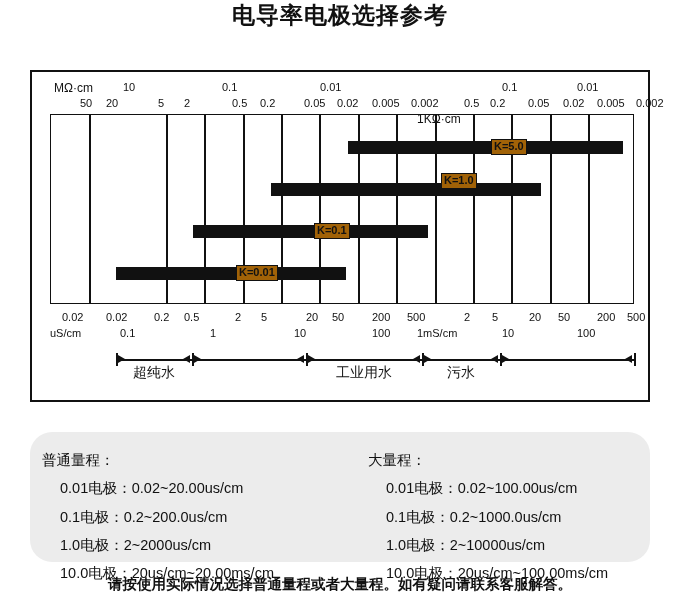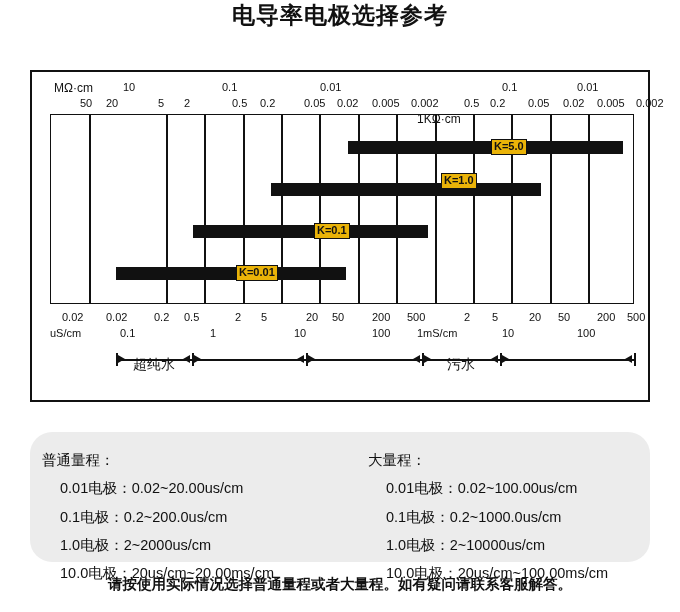--- a/index.html
+++ b/index.html
@@ -74,21 +74,21 @@
     background: #111;
   }
   
   .bar {
     position: absolute;
     height: 13px;
     background: #111;
   }
   .bar-label {
     position: absolute;
-    background: #eab308;
+    background: #a16207;
     border: 1.5px solid #111;
     font-size: 11px;
     font-weight: bold;
     padding: 0px 2px;
     line-height: 13px;
     height: 14px;
     box-sizing: content-box;
     color: #111;
     white-space: nowrap;
   }
@@ -120,21 +120,21 @@
     position: absolute;
     top: 283px;
     width: 0; height: 0;
     border-top: 4.5px solid transparent;
     border-bottom: 4.5px solid transparent;
   }
   .arrow-l { border-right: 7px solid #111; }
   .arrow-r { border-left: 7px solid #111; }
   .cat-label {
     position: absolute;
-    top: 284px;
+    top: 292px;
     font-size: 14px;
     text-align: center;
     color: #111;
     white-space: nowrap;
   }
 
   
   .ranges {
     position: absolute;
     left: 30px;
@@ -268,20 +268,21 @@
     <div class="arrow-r" style="left:162px;"></div>
     <div class="arrow-l" style="left:265px;"></div>
     <div class="arrow-r" style="left:276px;"></div>
     <div class="arrow-l" style="left:381px;"></div>
     <div class="arrow-r" style="left:392px;"></div>
     <div class="arrow-l" style="left:459px;"></div>
     <div class="arrow-r" style="left:470px;"></div>
     <div class="arrow-l" style="left:593px;"></div>
 
     <div class="cat-label" style="left:84px;width:76px;">超纯水</div>
+    <div class="cat-label" style="left:274px;width:116px;">工业用水</div>
     <div class="cat-label" style="left:390px;width:78px;">污水</div>
   </div>
 </div>
 
 <div class="ranges">
   <div class="rcol left">
     <div class="head">普通量程：</div>
     <div class="item">0.01电极：0.02~20.00us/cm</div>
     <div class="item">0.1电极：0.2~200.0us/cm</div>
     <div class="item">1.0电极：2~2000us/cm</div>

